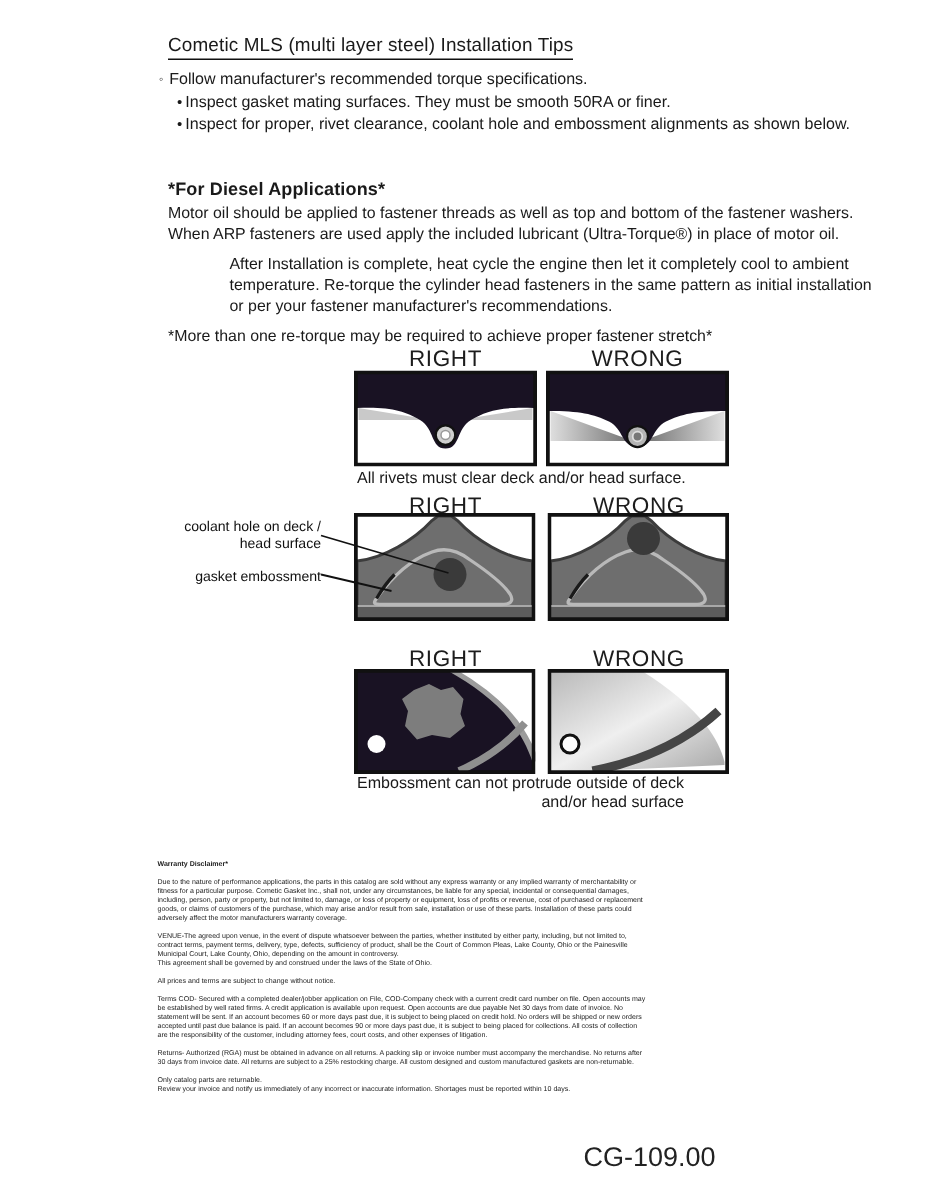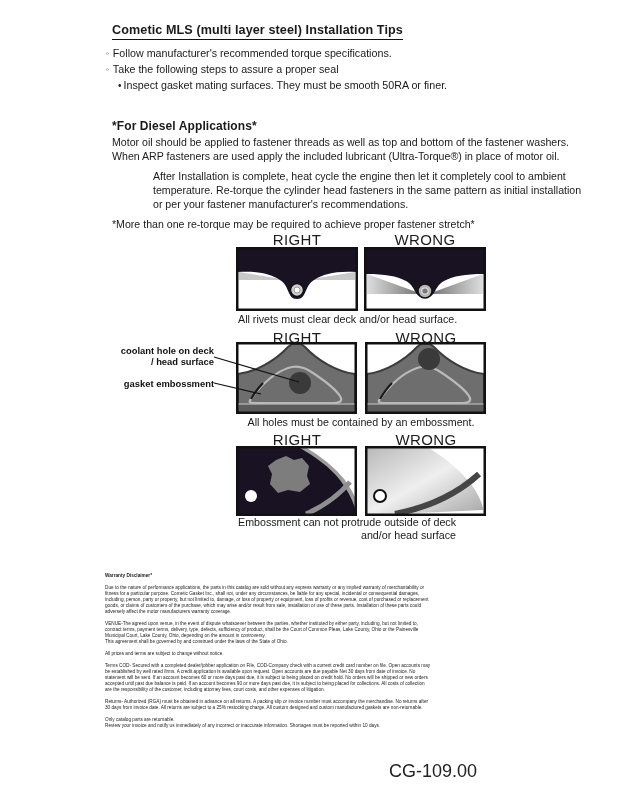--- a/index.html
+++ b/index.html
@@ -1,48 +1,48 @@
 <!DOCTYPE html>
 <html><head>
 <meta charset="utf-8">
 <style>
   html,body{margin:0;padding:0;background:#ffffff;}
   #page{position:relative;width:618px;height:800px;background:#ffffff;overflow:hidden;
         font-family:"Liberation Sans", sans-serif;color:#1a1a1a;}
-  #title{position:absolute;left:112px;top:23px;font-size:12.6px;font-weight:bold;
+  #title{position:absolute;left:112px;top:23px;font-size:12.6px;font-weight:normal;
          border-bottom:1.6px solid #111;padding-bottom:2px;letter-spacing:.1px;}
   .tips{position:absolute;left:106px;top:46px;font-size:10.7px;line-height:14px;}
   .tline{white-space:nowrap;}
   .tline.sub{margin-left:12px;}
   .mk{font-size:8px;position:relative;top:-1.5px;margin-right:4px;}
   .mk2{font-size:10px;margin-right:2px;}
   .h2{position:absolute;font-size:12px;font-weight:bold;letter-spacing:.1px;}
   .body{position:absolute;font-size:10.6px;line-height:14px;white-space:pre-line;margin:0;width:470px;}
   .figlabel{position:absolute;width:122px;text-align:center;font-size:15px;letter-spacing:.4px;color:#1c1c1c;}
   .panel{position:absolute;}
   .panel svg{display:block;}
   .caption{position:absolute;font-size:10.7px;font-weight:normal;white-space:pre-line;line-height:13px;}
-  .sidelabel{position:absolute;width:96px;text-align:right;font-size:9.4px;line-height:11px;color:#111;font-weight:bold;}
+  .sidelabel{position:absolute;width:96px;text-align:right;font-size:9.4px;line-height:11px;color:#111;}
   #pointer-lines{position:absolute;left:118px;top:330px;pointer-events:none;z-index:6;}
   .legal{position:absolute;left:105px;top:573px;width:480px;font-size:4.7px;line-height:6px;color:#222;}
   .legal p{margin:0 0 6px 0;white-space:pre-line;}
   .legal .lheading{font-weight:bold;}
   #pagecode{position:absolute;left:389px;top:761px;font-size:18px;color:#222;}
 </style>
 </head>
 <body>
 
 <div id="page">
 
   <div id="title">Cometic MLS (multi layer steel) Installation Tips</div>
 
   <div class="tips">
     <div class="tline"><span class="mk">◦</span><span>Follow manufacturer's recommended torque specifications.</span></div>
-    <div class="tline"><span class="mk">◦</span><span>Take the following steps to assure a proper seal</span></div>
     <div class="tline sub"><span class="mk2">•</span><span>Inspect gasket mating surfaces.  They must be smooth 50RA or finer.</span></div>
+    <div class="tline sub"><span class="mk2">•</span><span>Inspect for proper, rivet clearance, coolant hole and embossment alignments as shown below.</span></div>
   </div>
 
   <div class="h2" style="left:112px;top:119px;">*For Diesel Applications*</div>
   <p class="body" style="left:112px;top:135px;">Motor oil should be applied to fastener threads as well as top and bottom of the fastener washers.
 When ARP fasteners are used apply the included lubricant (Ultra-Torque®) in place of motor oil.</p>
   <p class="body" style="left:112px;top:169px;margin-left:41px;">After Installation is complete, heat cycle the engine then let it completely cool to ambient
 temperature. Re-torque the cylinder head fasteners in the same pattern as initial installation
 or per your fastener manufacturer's recommendations.</p>
   <p class="body" style="left:112px;top:217px;">*More than one re-torque may be required to achieve proper fastener stretch*</p>
 
@@ -112,21 +112,20 @@
       <circle cx="64" cy="17" r="11" fill="#3a3a3a"></circle>
       <rect x="1.25" y="1.25" width="118.5" height="69.5" fill="none" stroke="#111" stroke-width="2.5"></rect>
     </svg>
   </div>
 
   <svg id="pointer-lines" width="260" height="90" viewBox="0 0 260 90">
     <line x1="96" y1="27" x2="181" y2="52" stroke="#111" stroke-width="1.2"></line>
     <line x1="96" y1="53" x2="143" y2="64" stroke="#111" stroke-width="1.2"></line>
   </svg>
 
-  <div class="caption" style="left:231px;top:416px;width:260px;text-align:center;">All holes must be contained by an embossment.</div>
 
   <span class="figlabel" style="left:236px;top:431px;">RIGHT</span>
   <span class="figlabel" style="left:365px;top:431px;">WRONG</span>
 
   <div class="panel" style="left:236px;top:446px;">
     <svg width="121" height="70" viewBox="0 0 121 70">
       <rect width="121" height="70" fill="#ffffff"></rect>
       <path d="M64,2 C78,10 95,22 106,36 C112,44 117,54 120,62" stroke="#9c9c9c" stroke-width="7" fill="none"></path>
       <path d="M2,2 L64,2 C78,10 94,21 104,34 C111,43 116,53 119,62 L119,68 L2,68 Z" fill="#191223"></path>
       <polygon points="40,14 50,10 58,14 66,12 73,20 71,30 74,38 64,46 52,44 42,47 34,38 36,28 32,20" fill="#7d7d7d"></polygon>

